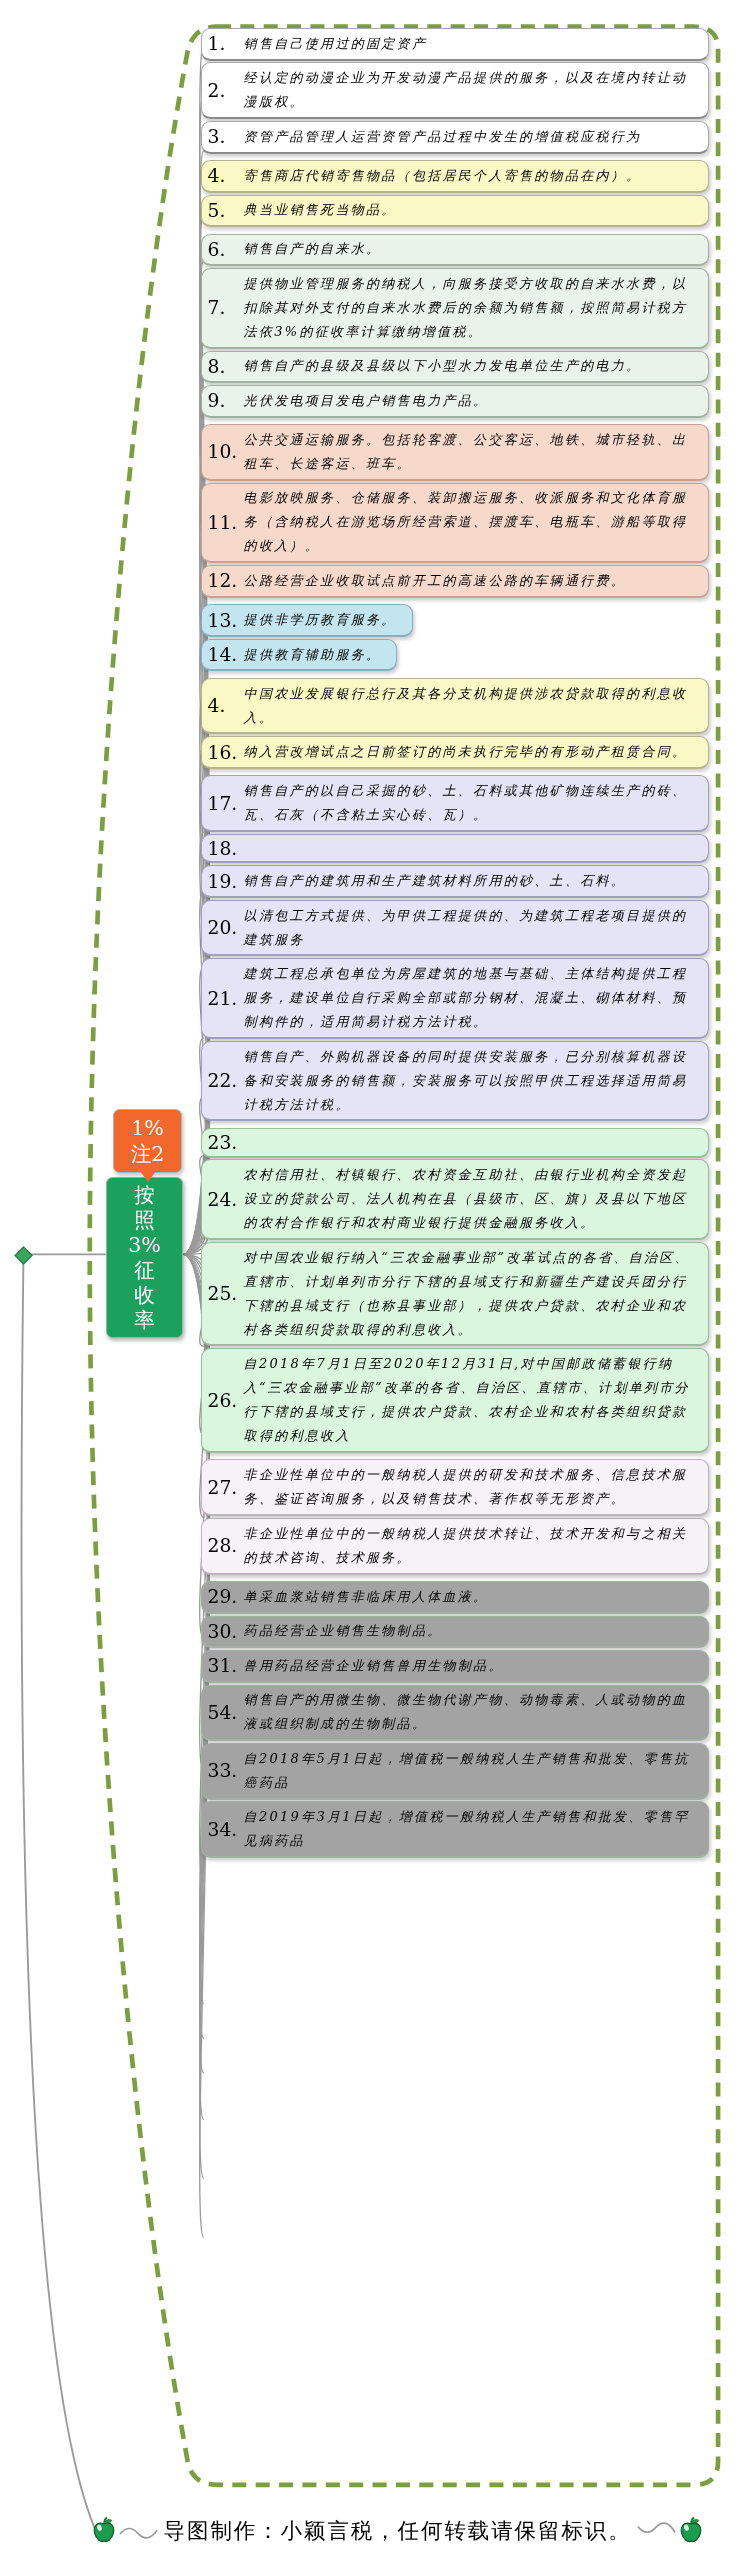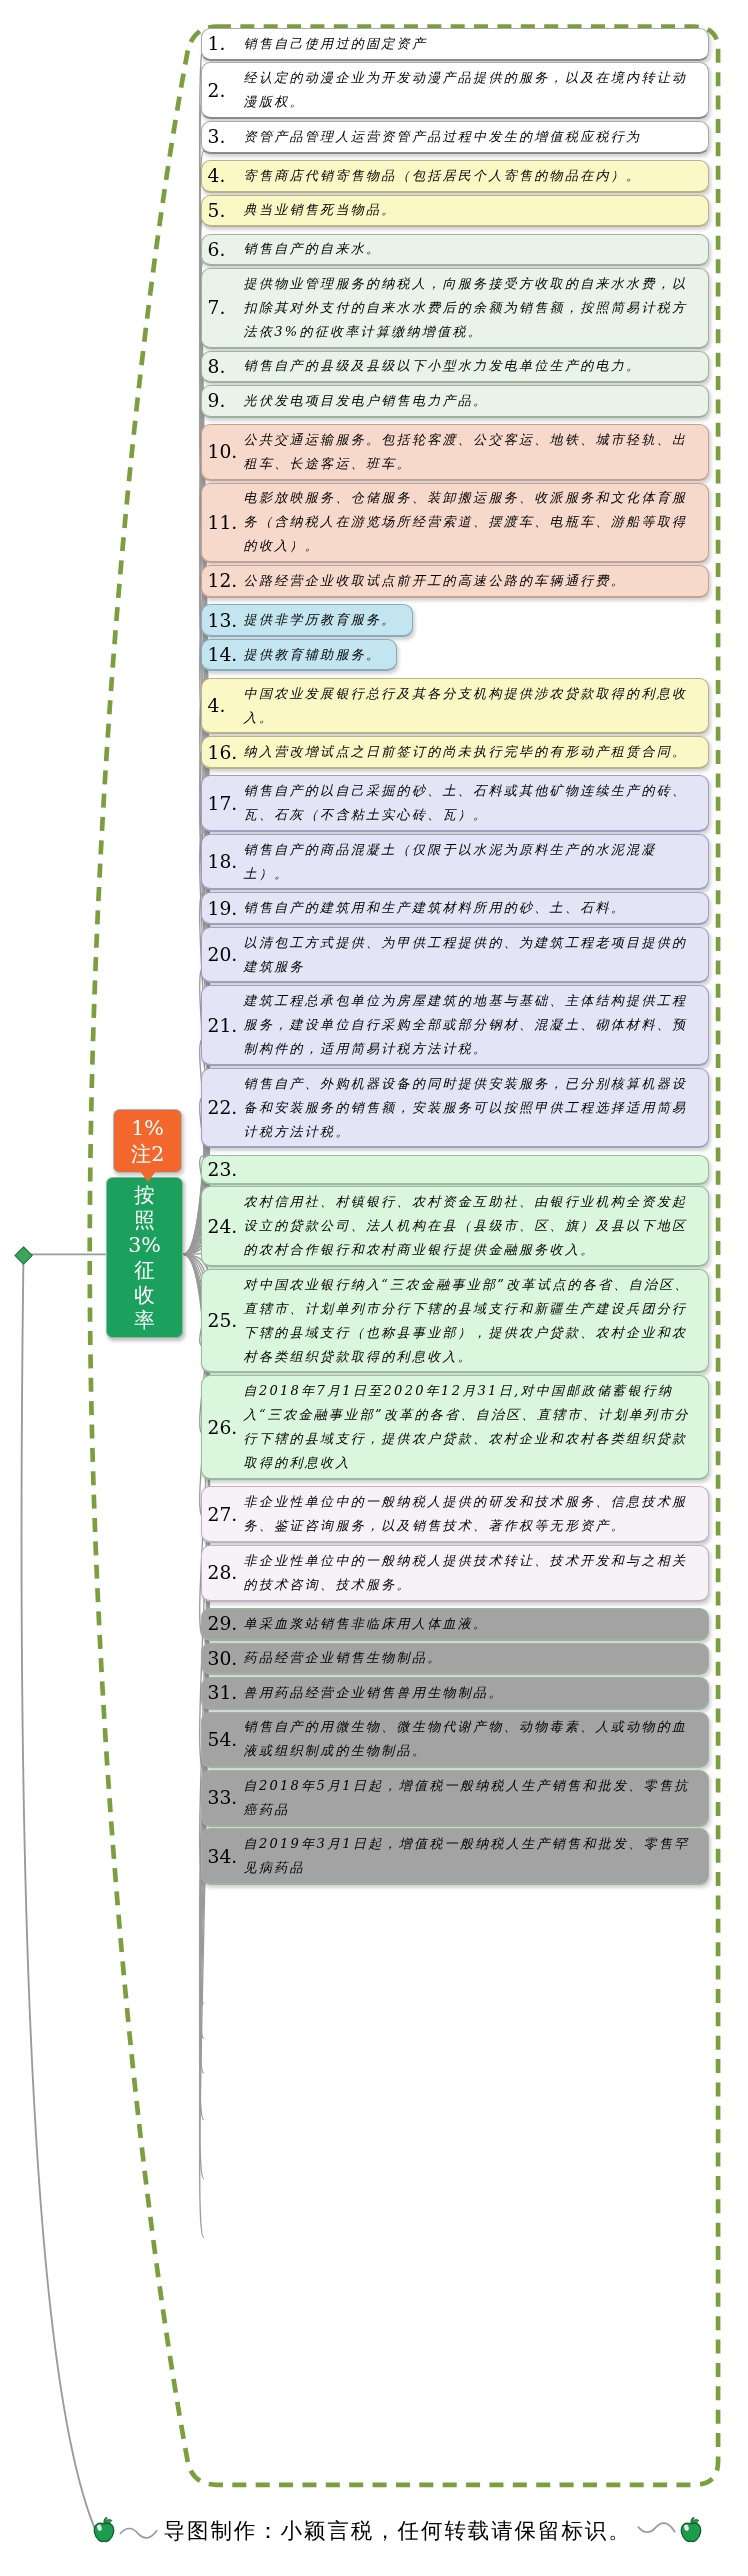--- a/index.html
+++ b/index.html
@@ -189,21 +189,20 @@
           <span class="txt">纳入营改增试点之日前签订的尚未执行完毕的有形动产租赁合同。</span>
         </div>
       </div>
       <div class="group g-lavender">
         <div class="item">
           <span class="num">17.</span>
           <span class="txt">销售自产的以自己采掘的砂、土、石料或其他矿物连续生产的砖、瓦、石灰（不含粘土实心砖、瓦）。</span>
         </div>
         <div class="item">
           <span class="num">18.</span>
-          <span class="txt">销售自产的商品混凝土（仅限于以水泥为原料生产的水泥混凝土）。</span>
         </div>
         <div class="item">
           <span class="num">19.</span>
           <span class="txt">销售自产的建筑用和生产建筑材料所用的砂、土、石料。</span>
         </div>
         <div class="item">
           <span class="num">20.</span>
           <span class="txt">以清包工方式提供、为甲供工程提供的、为建筑工程老项目提供的建筑服务</span>
         </div>
         <div class="item">

